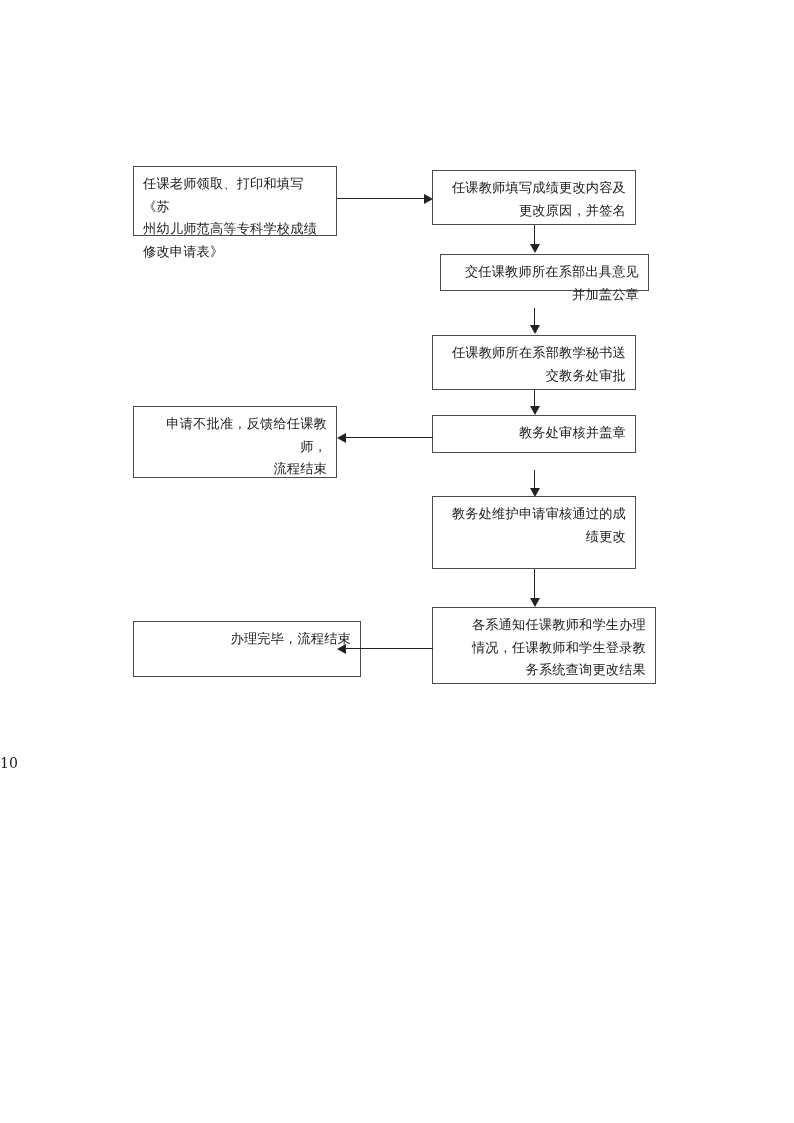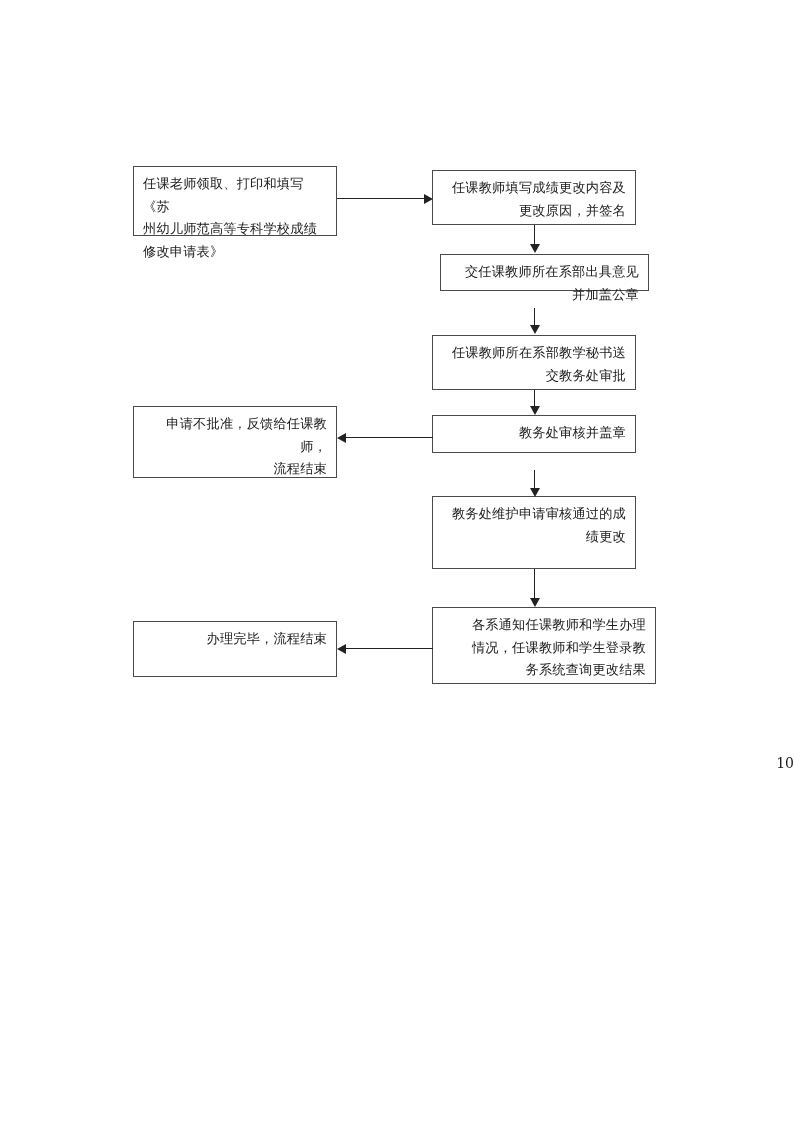--- a/index.html
+++ b/index.html
@@ -73,21 +73,21 @@
   }
   .arrow-left {
     border-top: 5px solid transparent;
     border-bottom: 5px solid transparent;
     border-right: 9px solid #222222;
   }
 
   .page-number {
     position: absolute;
     width: 100%;
-    text-align: right;
+    text-align: left;
     font-size: 14px;
     font-family: "DejaVu Serif", "Liberation Serif", serif;
     color: #1a1a1a;
   }
 </style>
 </head>
 <body>
 
 <div id="page">
 
@@ -109,21 +109,21 @@
   <div class="flow-box" style="left:432px; top:496px; width:204px; height:73px;">教务处维护申请审核通过的成
 绩更改</div>
 
   <div class="flow-box" style="left:432px; top:607px; width:224px; height:77px;">各系通知任课教师和学生办理
 情况，任课教师和学生登录教
 务系统查询更改结果</div>
 
   <div class="flow-box" style="left:133px; top:406px; width:204px; height:72px;">申请不批准，反馈给任课教师，
 流程结束</div>
 
-  <div class="flow-box" style="left:133px; top:621px; width:204px; height:56px;">办理完毕，流程结束</div>
+  <div class="flow-box" style="left:133px; top:621px; width:228px; height:56px;">办理完毕，流程结束</div>
 
   <div class="conn">
     <div class="conn-line-h" style="left:337px; top:198px; width:88px;"></div>
     <div class="arrow-head arrow-right" style="left:424px; top:193.5px;"></div>
   </div>
 
   <div class="conn">
     <div class="conn-line-v" style="left:534px; top:225px; height:20px;"></div>
     <div class="arrow-head arrow-down" style="left:529.5px; top:244px;"></div>
   </div>

